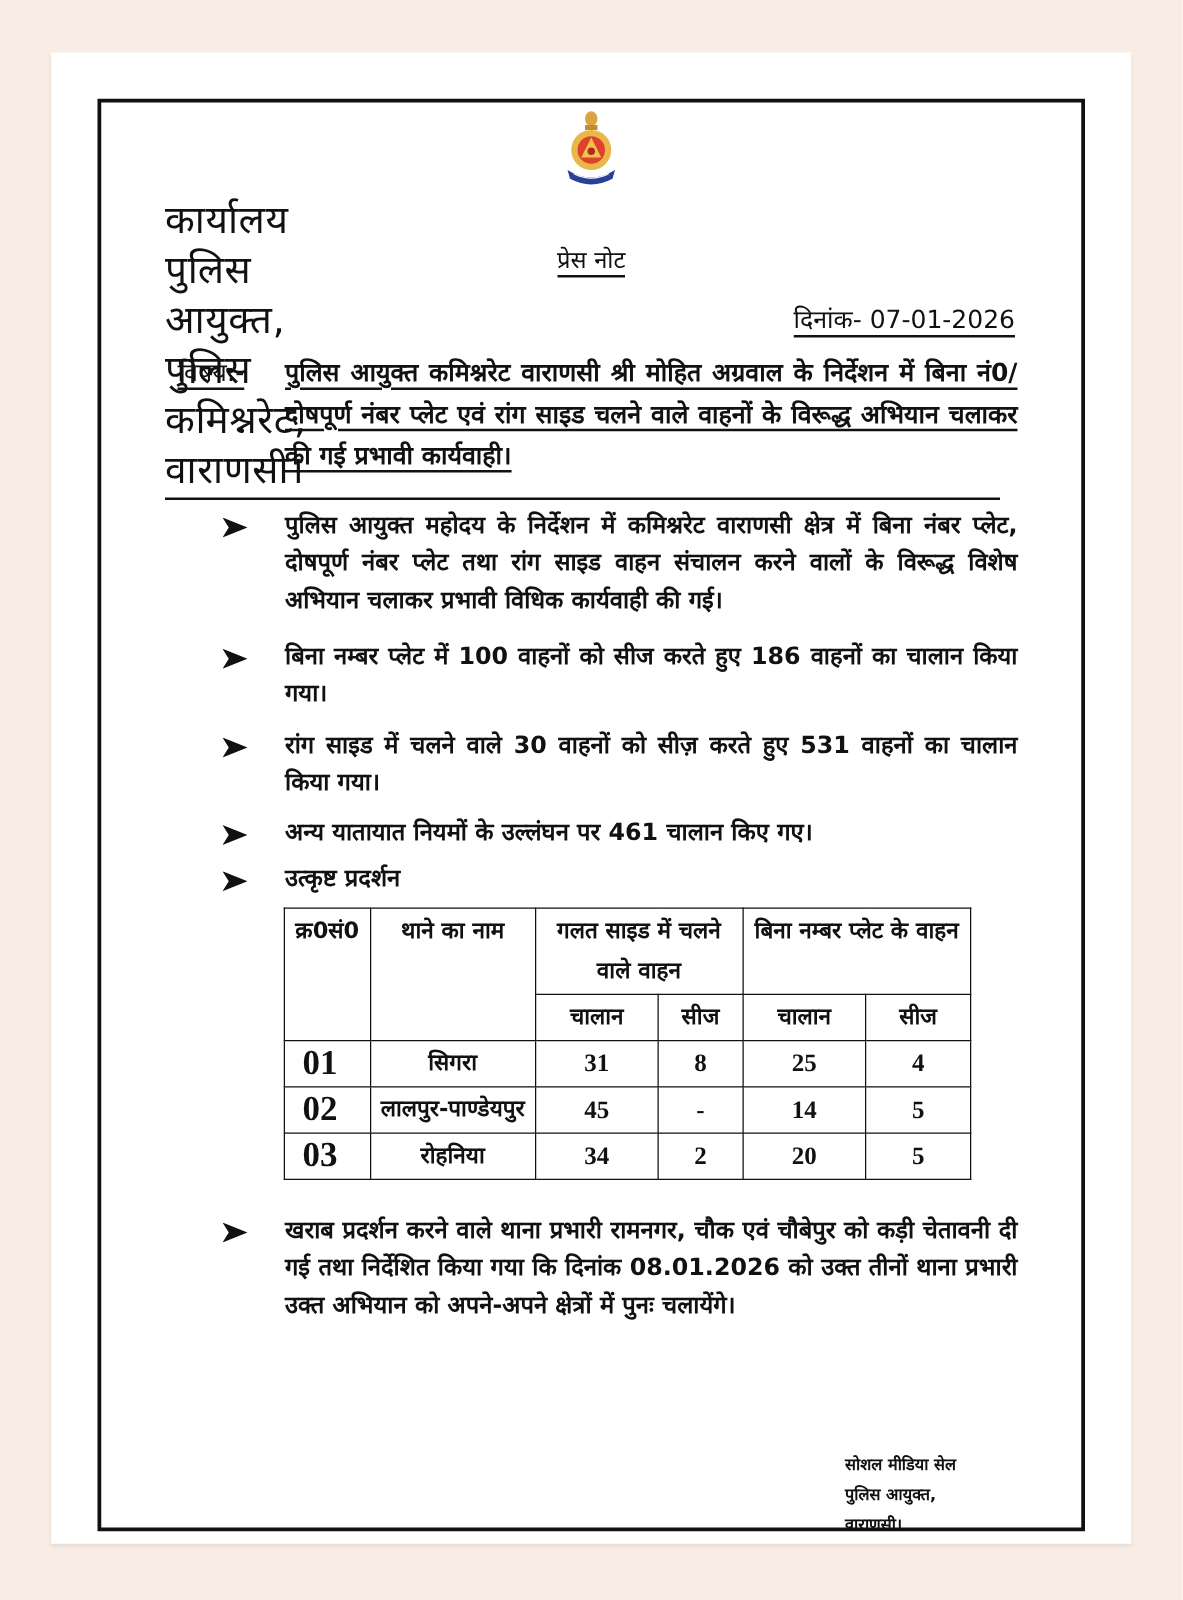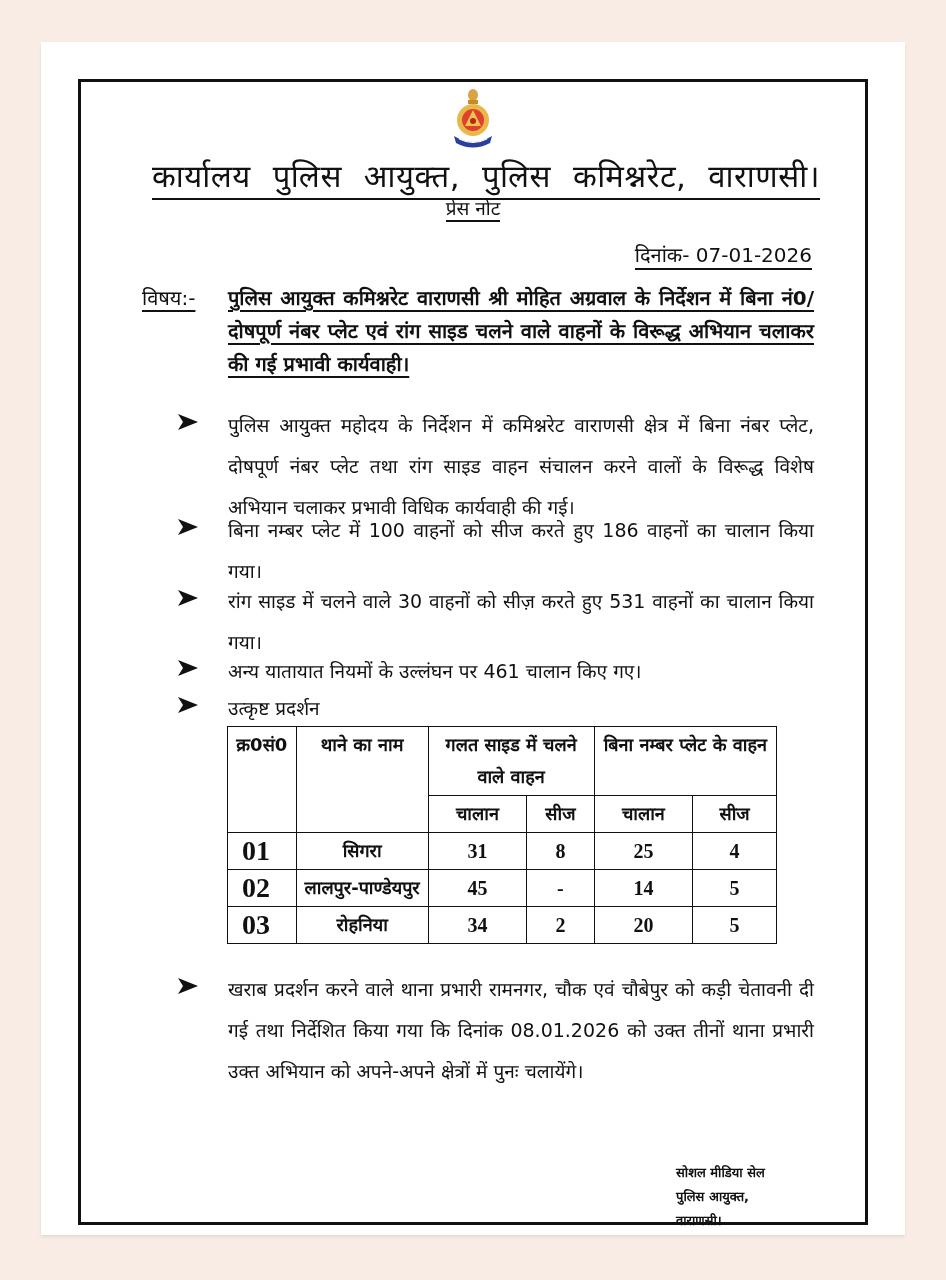--- a/index.html
+++ b/index.html
@@ -17,24 +17,24 @@
     box-shadow: 0 2px 3px rgba(0,0,0,0.08);
   }
   .frame {
     position: absolute; left: 78px; top: 79px; width: 784px; height: 1140px;
     border: 3px solid #111;
   }
   .emblem {
     position: absolute; left: 450px; top: 88px; width: 46px; height: 62px;
   }
   .title {
-    position: absolute; left: 152px; top: 156px; width: 668px;
+    position: absolute; left: 132px; top: 156px; width: 668px;
     font-size: 31px; font-weight: normal; letter-spacing: 0.5px;
     display: flex; justify-content: space-between;
-    border-bottom: 2px solid #111; padding-bottom: 2px; line-height: 40px;
+    border-bottom: 2px solid #111; padding-bottom: 2px; line-height: 40px; flex-direction: column;
   }
   .subtitle {
     position: absolute; left: 0; width: 946px; top: 196px; text-align: center;
     font-size: 19px; line-height: 24px;
   }
   .subtitle span { border-bottom: 2px solid #111; padding-bottom: 1px; }
   .date {
     position: absolute; right: 134px; top: 242px;
     font-size: 20px; line-height: 26px;
     border-bottom: 2px solid #111;
@@ -47,21 +47,21 @@
     position: absolute; left: 0; top: 0;
     text-decoration: underline; text-underline-offset: 5px;
   }
   .subject .txt {
     margin-left: 86px; display: block; text-align: justify;
     text-decoration: underline; text-underline-offset: 5px;
     font-weight: bold;
   }
   .bullet {
     position: absolute; left: 178px; width: 636px;
-    font-size: 19px; line-height: 41px; font-weight: normal;
+    font-size: 19px; line-height: 30px; font-weight: bold;
   }
   .bullet .arrow {
     position: absolute; left: 0; top: 0; width: 22px; height: 33px;
     display: flex; align-items: center;
   }
   .bullet .btxt { margin-left: 50px; display: block; text-align: justify; }
   table.perf {
     position: absolute; left: 227px; top: 726px; width: 550px;
     border-collapse: collapse; font-size: 18px; font-weight: bold;
   }

